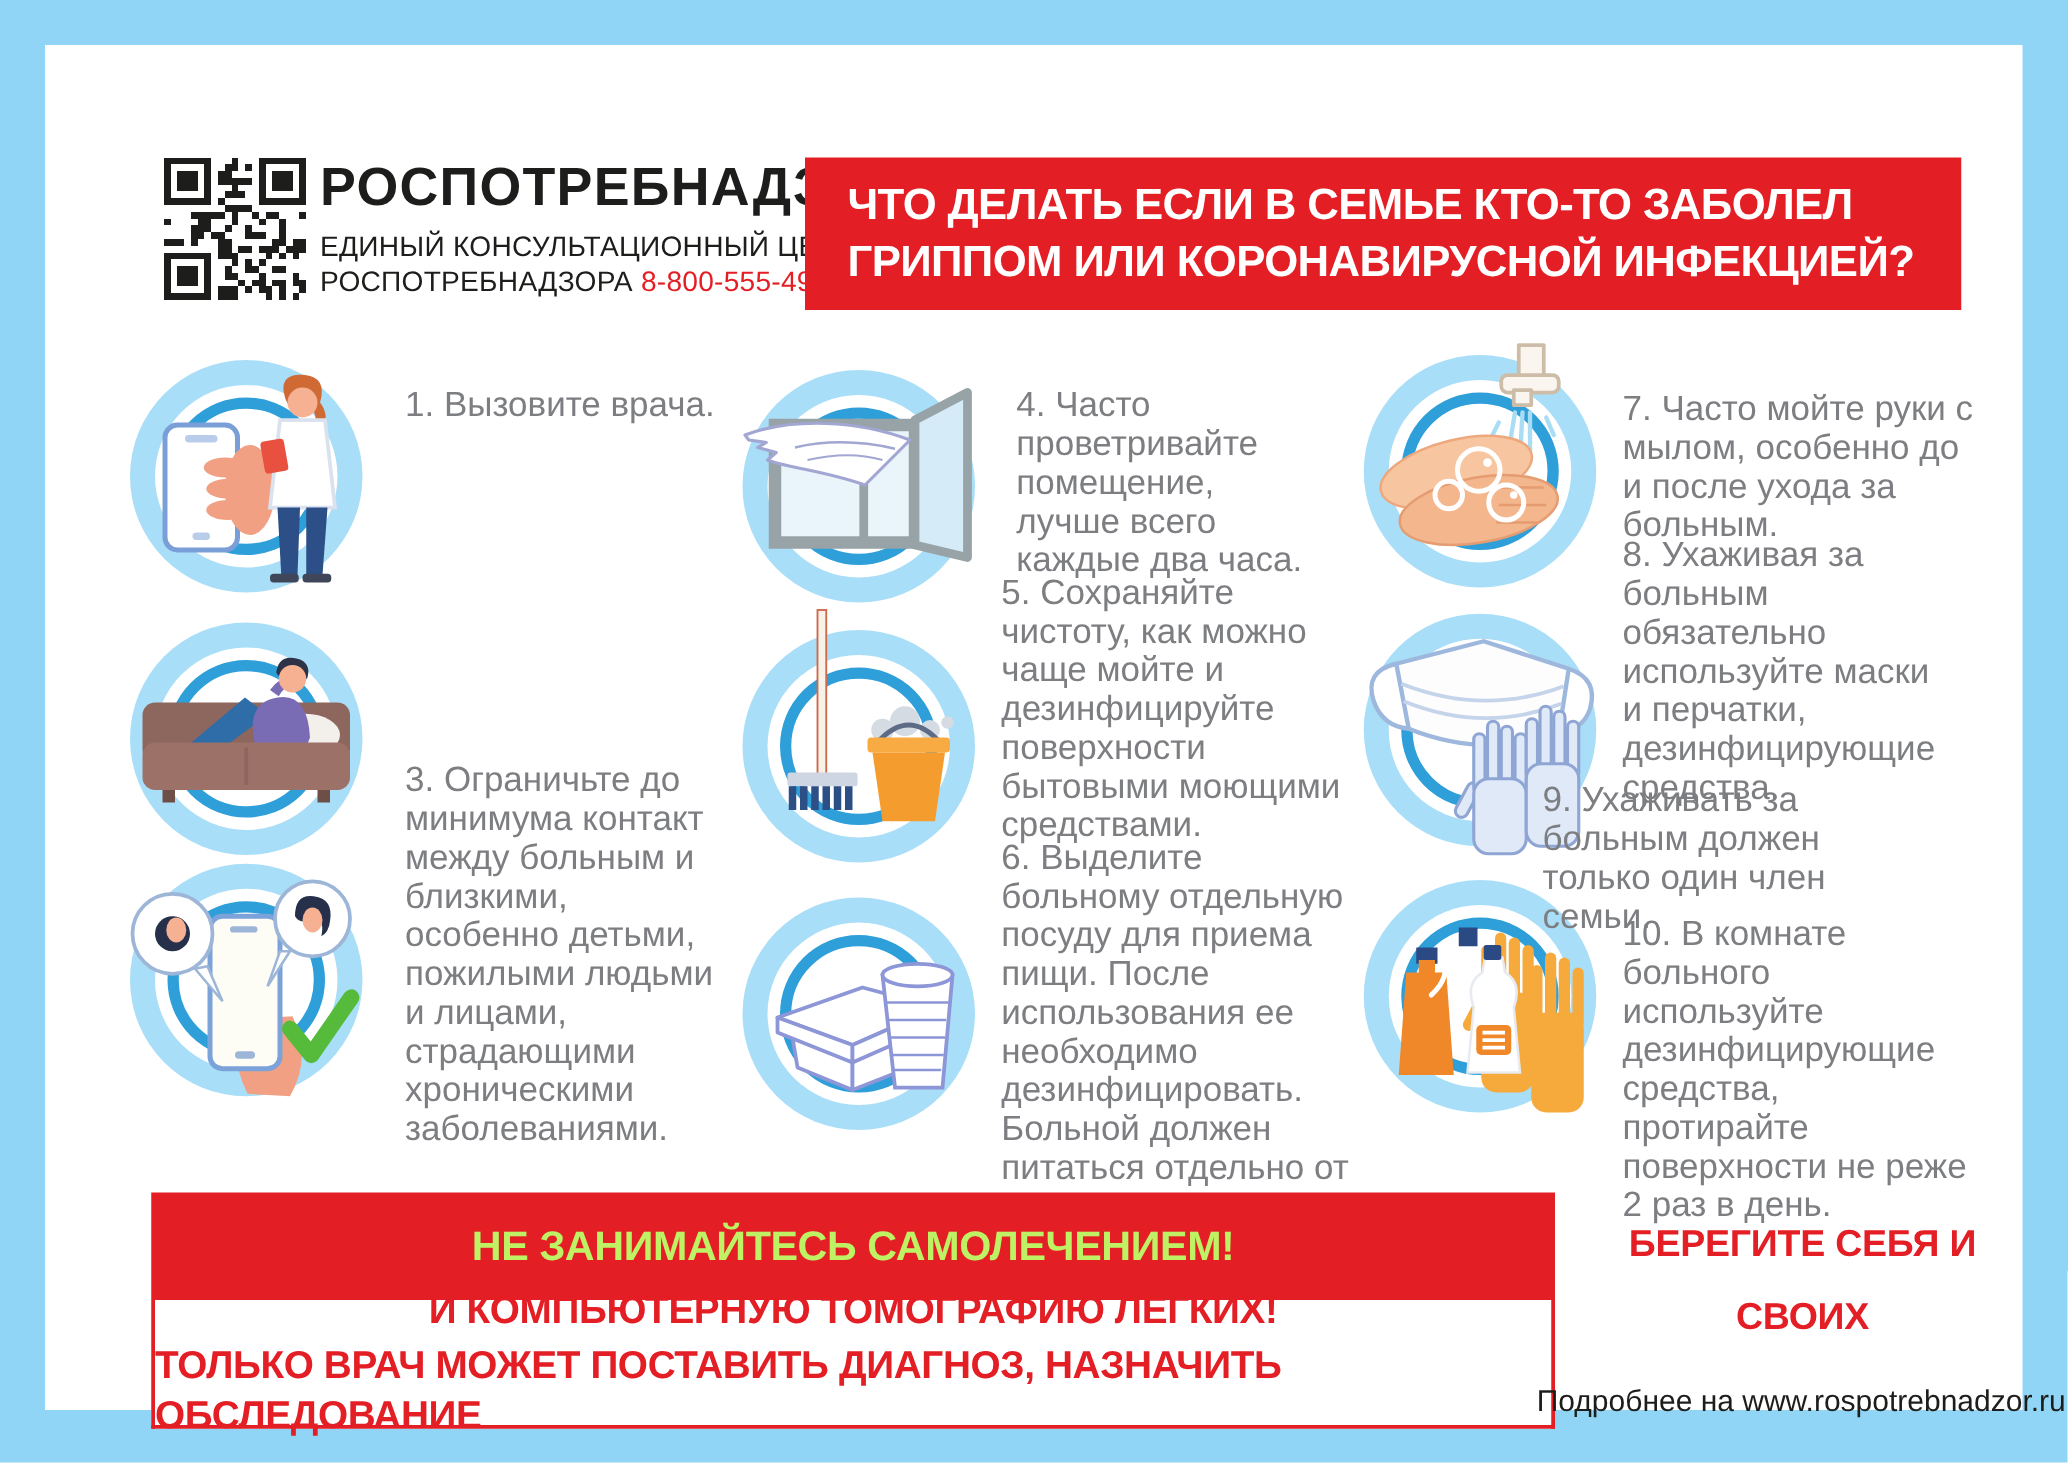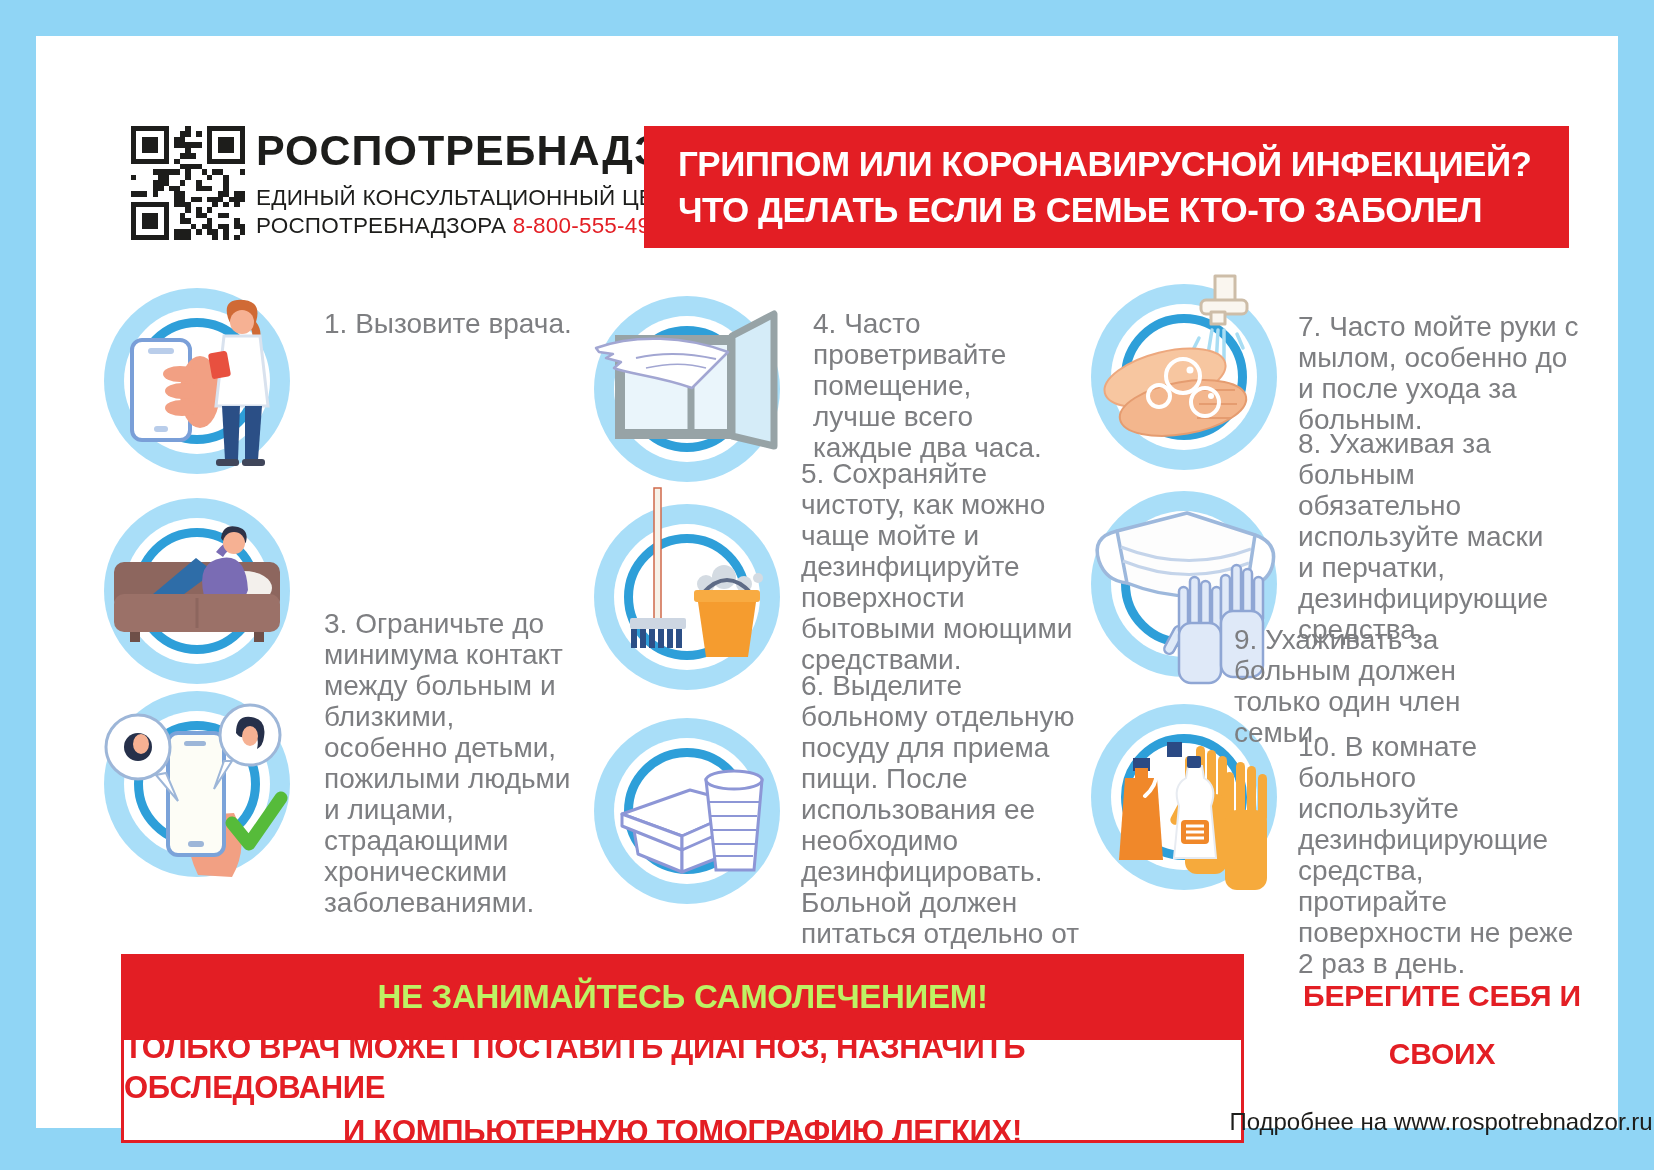--- a/index.html
+++ b/index.html
@@ -260,22 +260,22 @@
     <div class="org">
       <div class="org-name">РОСПОТРЕБНАДЗОР</div>
       <div class="org-sub">ЕДИНЫЙ КОНСУЛЬТАЦИОННЫЙ ЦЕНТР</div>
       <div class="org-sub2">
         <span>РОСПОТРЕБНАДЗОРА</span>
         <span class="phone">8-800-555-49-43</span>
       </div>
     </div>
 
     <div class="title-banner">
+      <div>ЧТО ДЕЛАТЬ ЕСЛИ В СЕМЬЕ КТО-ТО ЗАБОЛЕЛ</div>
       <div>ГРИППОМ ИЛИ КОРОНАВИРУСНОЙ ИНФЕКЦИЕЙ?</div>
-      <div>ЧТО ДЕЛАТЬ ЕСЛИ В СЕМЬЕ КТО-ТО ЗАБОЛЕЛ</div>
     </div>
 
     <div class="icon" style="left:68px;top:252px;">
       <div class="ring"></div>
       <svg viewBox="0 0 186 186">
         <rect x="28" y="52" width="58" height="100" rx="10" fill="#fff" stroke="#7a9fd8" stroke-width="4"></rect>
         <rect x="44" y="60" width="26" height="6" rx="3" fill="#b9cdea"></rect>
         <rect x="50" y="138" width="14" height="6" rx="3" fill="#b9cdea"></rect>
         <ellipse cx="96" cy="104" rx="20" ry="36" fill="#f2a083"></ellipse>
         <ellipse cx="76" cy="86" rx="17" ry="8" fill="#f2a083"></ellipse>
@@ -478,22 +478,22 @@
     <div class="item" style="left:765px;top:634px;width:278px;">6. Выделите больному отдельную посуду для приема пищи. После использования ее необходимо дезинфицировать. Больной должен питаться отдельно от других членов семьи.</div>
     <div class="item" style="left:1262px;top:275px;width:282px;">7. Часто мойте руки с мылом, особенно до и после ухода за больным.</div>
     <div class="item" style="left:1262px;top:392px;width:262px;">8. Ухаживая за больным обязательно используйте маски и перчатки, дезинфицирующие средства.</div>
     <div class="item" style="left:1198px;top:575px;width:268px;margin-top:13px;">9. Ухаживать за больным должен только один член семьи.</div>
     <div class="item" style="left:1262px;top:695px;width:276px;">10. В комнате больного используйте дезинфицирующие средства, протирайте поверхности не реже 2 раз в день.</div>
 
     <div class="warn-band">
       <div>НЕ ЗАНИМАЙТЕСЬ САМОЛЕЧЕНИЕМ!</div>
     </div>
     <div class="warn-box">
+      <div>И КОМПЬЮТЕРНУЮ ТОМОГРАФИЮ ЛЕГКИХ!</div>
       <div>ТОЛЬКО ВРАЧ МОЖЕТ ПОСТАВИТЬ ДИАГНОЗ, НАЗНАЧИТЬ ОБСЛЕДОВАНИЕ</div>
-      <div>И КОМПЬЮТЕРНУЮ ТОМОГРАФИЮ ЛЕГКИХ!</div>
     </div>
     <div class="slogan">
       <div>БЕРЕГИТЕ СЕБЯ И СВОИХ</div>
     </div>
     <div class="website">Подробнее на www.rospotrebnadzor.ru</div>
 
   </div>
 </div>
 
 </body></html>

